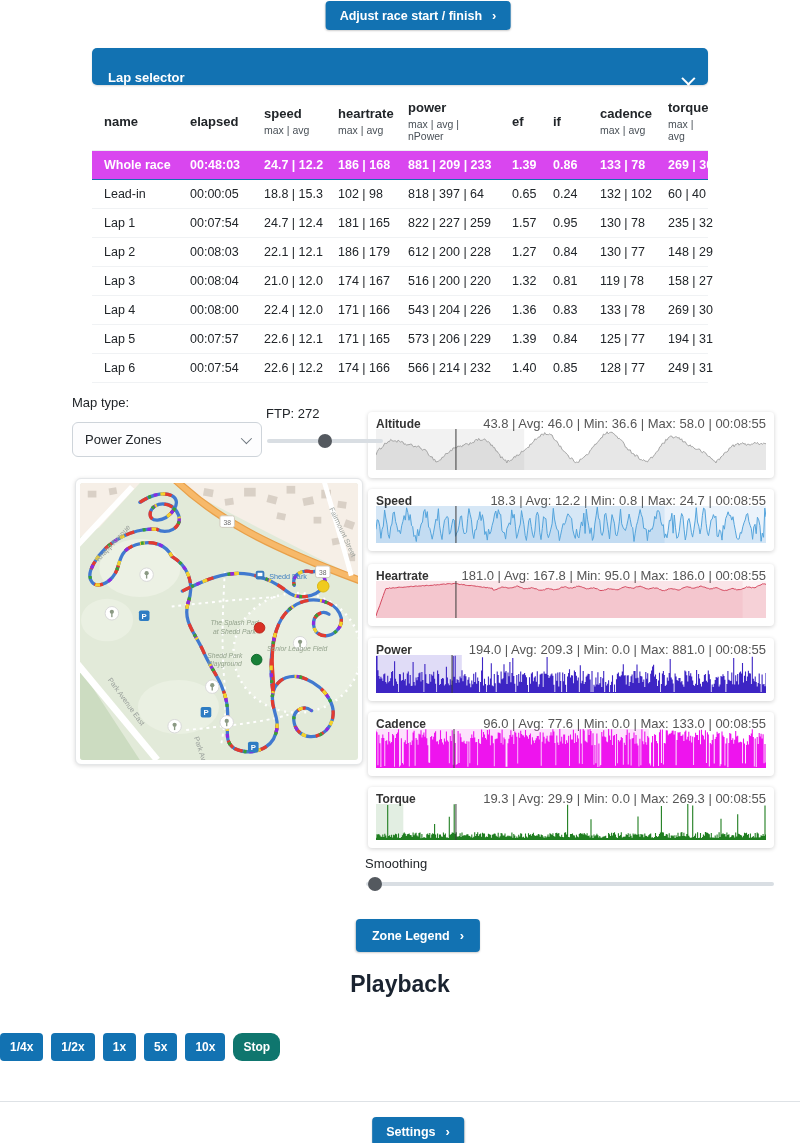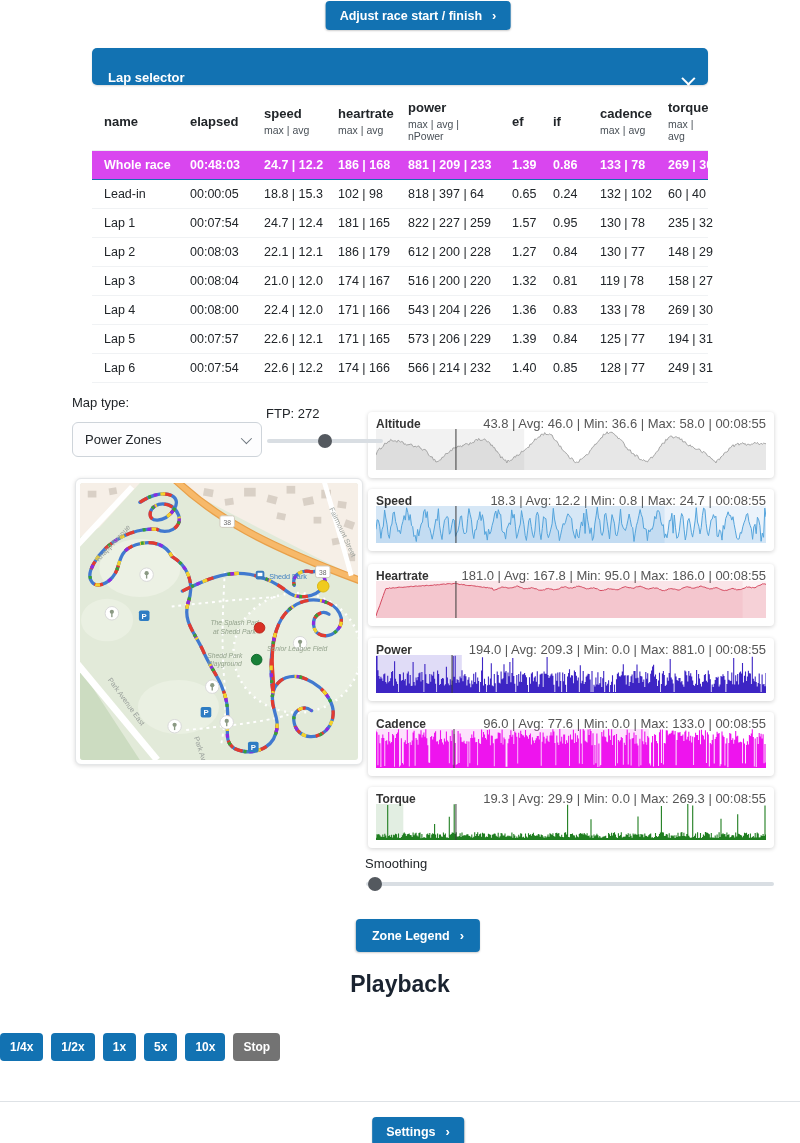--- a/index.html
+++ b/index.html
@@ -63,21 +63,21 @@
   .chart-head{display:flex;justify-content:space-between;align-items:baseline;height:13px;}
   .chart-label{font-size:12px;font-weight:700;color:#333;}
   .chart-stats{font-size:13px;color:#555;}
   .chart-card svg{display:block;}
   
   #zone-btn{left:50%;transform:translateX(-50%);top:919px;padding:9px 16px;}
   #playback-title{left:0;top:971px;width:800px;text-align:center;font-size:23px;font-weight:700;color:#1a2330;}
   #playback-row{left:0;top:1033px;width:800px;display:flex;justify-content:flex-start;gap:8px;}
   .pb-btn{background:#1272b2;color:#fff;border:none;border-radius:4px;font-weight:700;
     font-size:12px;padding:7px 10px;cursor:pointer;font-family:"Liberation Sans",sans-serif;}
-  .pb-btn.stop{background:#737373;cursor:default;}
+  .pb-btn.stop{background:#0f766e;cursor:default;border-radius:9px;}
   #footer-divider{left:0;top:1101px;width:800px;height:1px;background:#dee2e6;}
   #settings-btn{left:50%;transform:translateX(-50%);top:1117px;}
 </style>
 </head>
 <body>
 
 <button class="btn-blue abs" id="adjust-btn"><span>Adjust race start / finish</span><span class="chev">›</span></button>
 
 <div class="abs" id="lap-bar">
   <span class="title">Lap selector</span>

